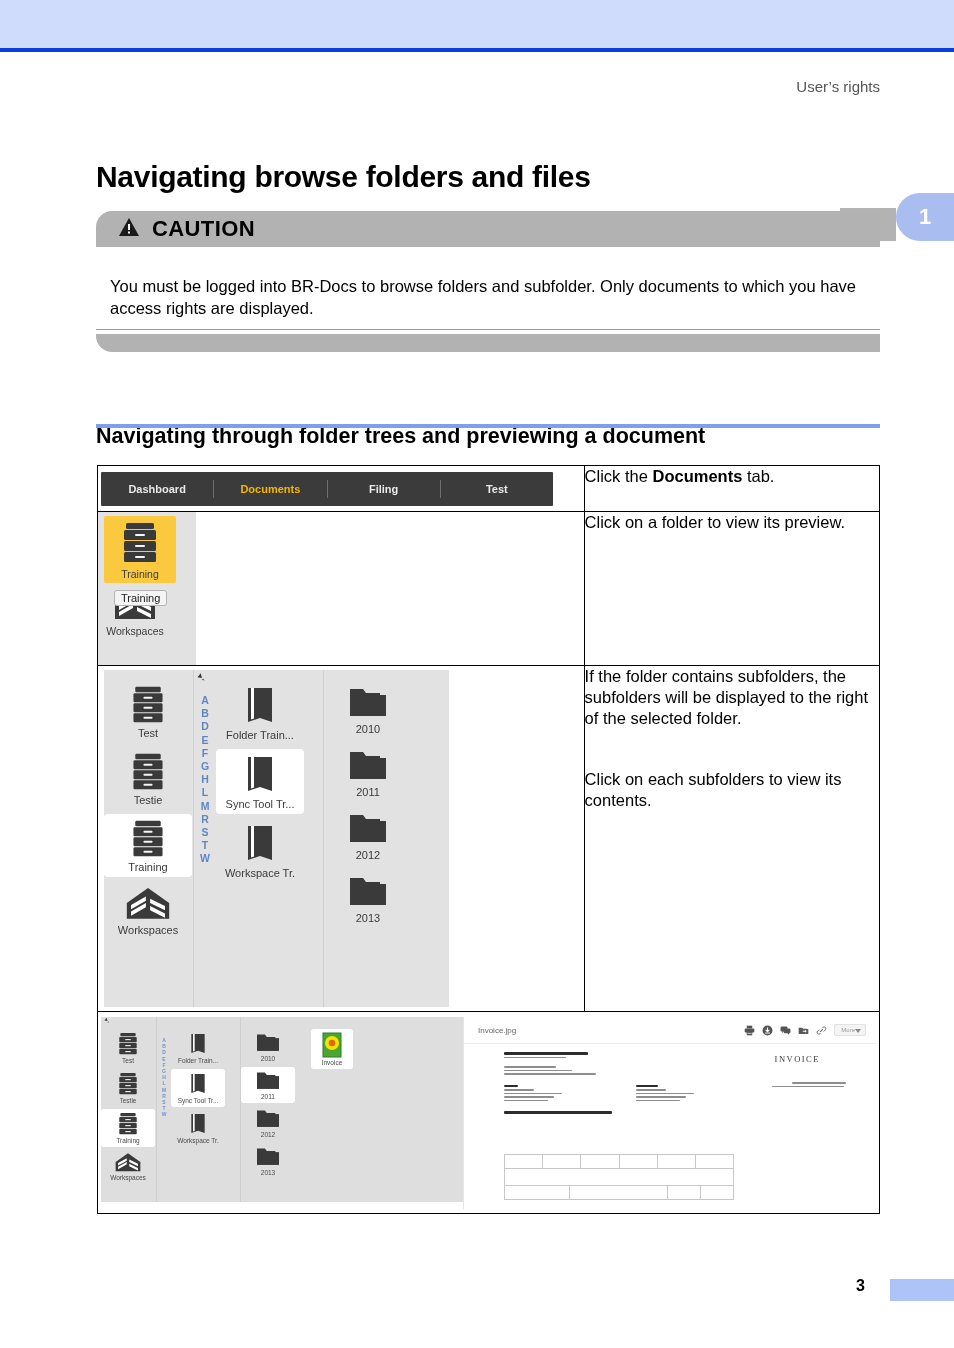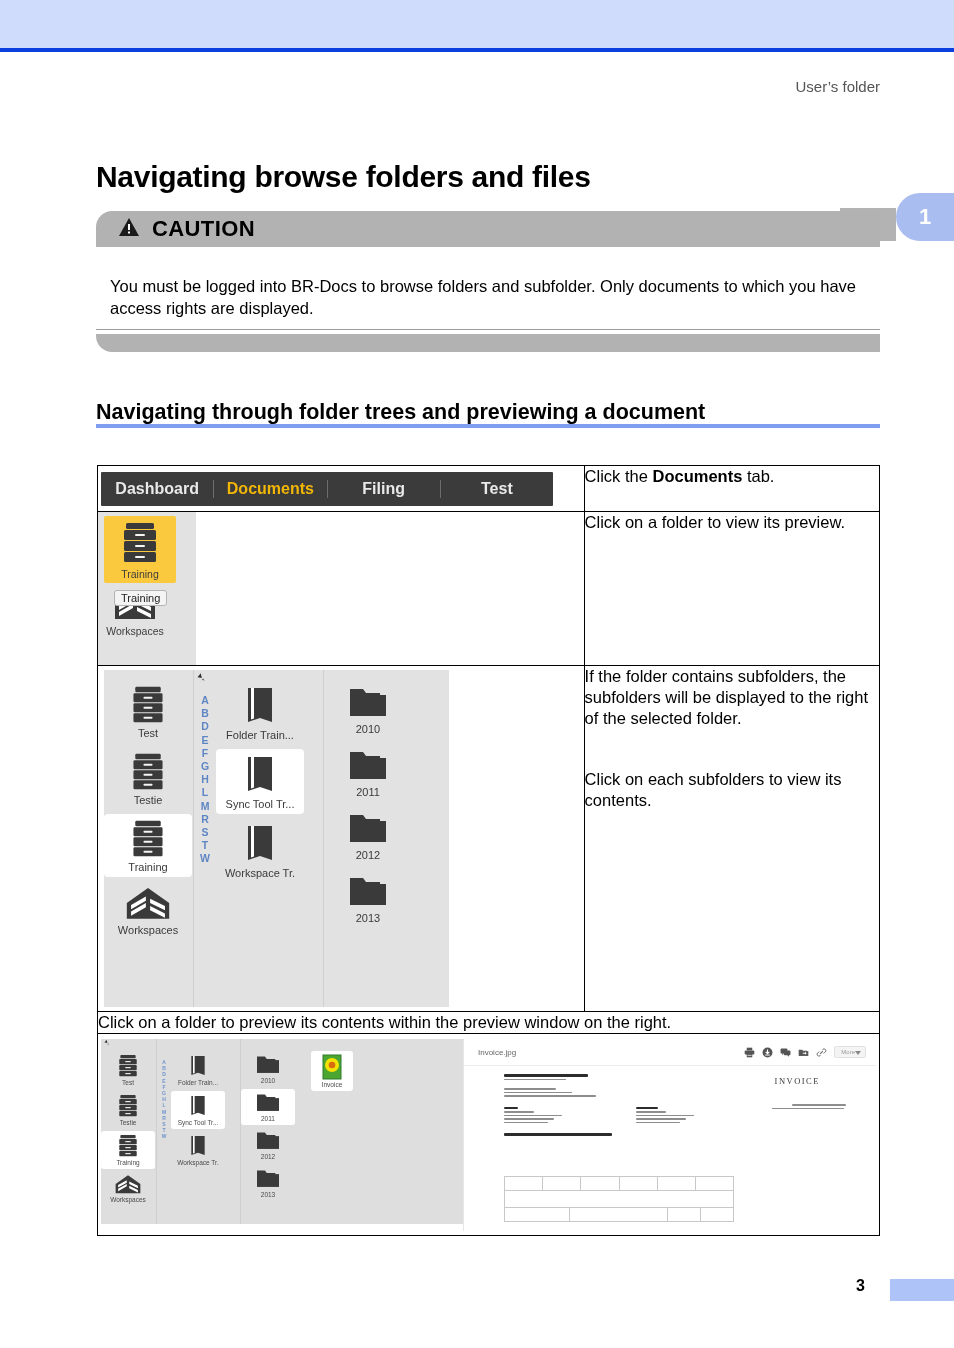--- a/index.html
+++ b/index.html
@@ -105,21 +105,21 @@
     position: absolute;
     left: 96px; top: 334px;
     width: 784px; height: 18px;
     background: #b2b2b2;
     border-radius: 0 0 0 16px;
   }
 
   
   #section-heading {
     position: absolute;
-    left: 96px; top: 382px;
+    left: 96px; top: 406px;
     font-size: 21.5px;
     font-weight: bold;
   }
   #section-rule {
     position: absolute;
     left: 96px; top: 424px;
     width: 784px; height: 4px;
     background: #7f9ef0;
   }
 
@@ -151,21 +151,21 @@
     height: 34px;
     width: 452px;
     margin: 6px 0 5px 3px;
     display: flex;
     align-items: center;
     border-radius: 1px;
   }
   .tabbar .tab {
     flex: 1;
     text-align: center;
-    font-size: 16px;
+    font-size: 11px;
     font-weight: bold;
     color: #e9e9e9;
     border-right: 1px solid #6d6d6d;
     line-height: 18px;
   }
   .tabbar .tab:last-child { border-right: none; }
   .tabbar .tab.active { color: #f2b705; }
 
   
   .cab-tile {
@@ -368,21 +368,21 @@
     width: 64px; height: 22px;
     background: #aec3f7;
   }
 </style>
 </head>
 <body>
 
 <div id="top-band"></div>
 <div id="top-rule"></div>
 
-<div id="running-header">User’s folder</div>
+<div id="running-header">User’s rights</div>
 
 <div id="chapter-tab-shadow"></div>
 <div id="chapter-tab">1</div>
 
 <h1 id="page-title">Navigating browse folders and files</h1>
 
 <div id="caution-bar">
   <span id="caution-icon">
     <svg width="22" height="20" viewBox="0 0 22 20">
       <path d="M11 1 L21 19 L1 19 Z" fill="#1a1a1a"></path>
@@ -580,23 +580,20 @@
 
       </div>
     </td>
     <td class="instr">
       <div>If the folder contains subfolders, the subfolders  will be displayed to the right of the selected folder.</div>
       <div style="height:40px;"></div>
       <div>Click on each subfolders to view its contents.</div>
     </td>
   </tr>
 
-  <tr>
-    <td class="instr" colspan="2">Click on a folder to preview its contents within the preview window on the right.</td>
-  </tr>
 
   <tr>
     <td class="shot" colspan="2">
       <div class="preview-shot">
 
         <div class="preview-left">
           <div class="mini-col mini-cabs">
             <div class="scroll-mark" style="font-size:6px;top:-2px;">▴‸</div>
             <div class="mini-tile">
               <svg width="22" height="24" viewBox="0 0 40 44">

